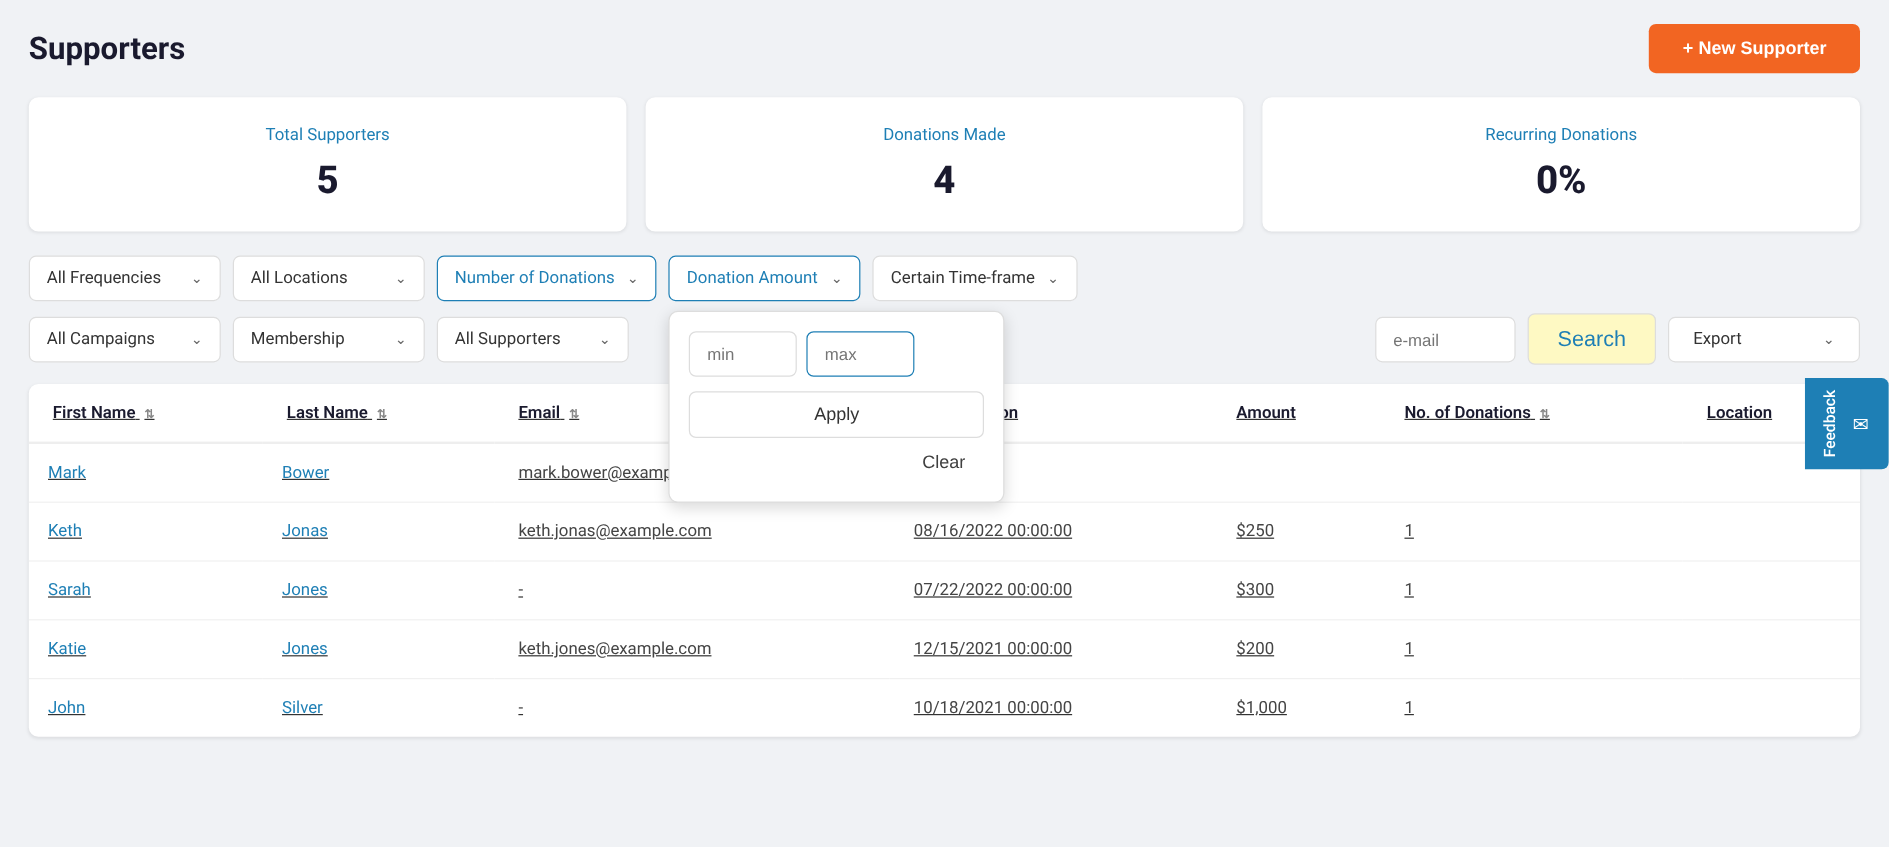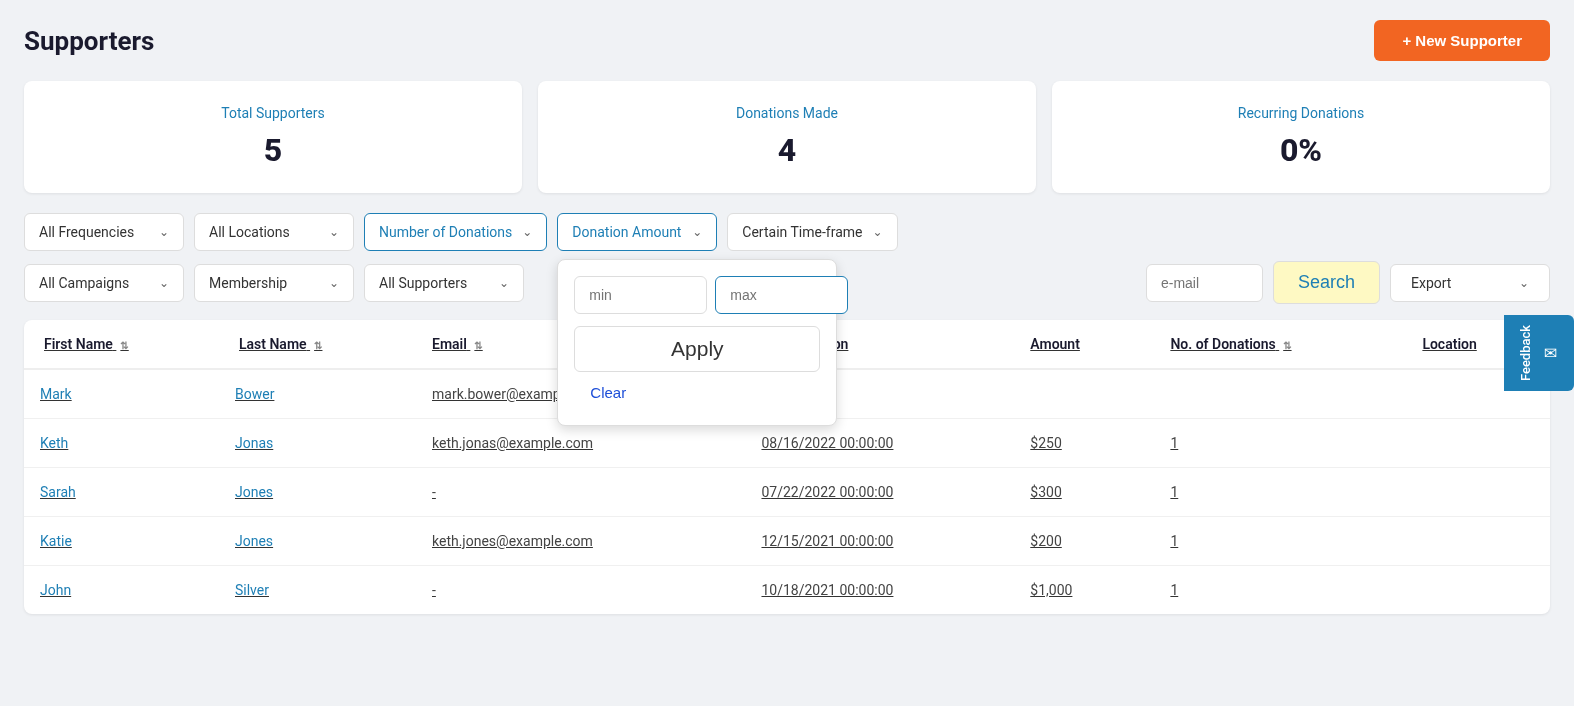--- a/index.html
+++ b/index.html
@@ -89,21 +89,21 @@
       color: #666;
       font-size: 12px;
     }
     .filter-input {
       background: white;
       border: 1px solid #ddd;
       border-radius: 6px;
       padding: 10px 14px;
       font-size: 14px;
       color: #999;
-      width: 133px;
+      width: 90px;
     }
     .filter-input.active {
       border-color: #1e7fb5;
       outline: none;
     }
     .filter-btn {
       background: white;
       border: 1px solid #ddd;
       border-radius: 6px;
       padding: 10px 20px;
@@ -139,34 +139,34 @@
     .dropdown-actions {
       display: flex;
       flex-direction: column;
       gap: 4px;
     }
     .apply-btn {
       background: white;
       border: 1px solid #ddd;
       border-radius: 6px;
       padding: 10px 16px;
-      font-size: 21px;
+      font-size: 15px;
       color: #333;
       cursor: pointer;
       text-align: center;
       width: 100%;
     }
     .clear-btn {
       background: white;
       border: none;
       padding: 8px 16px;
       font-size: 15px;
-      color: #1d4ed8;
-      cursor: pointer;
-      text-align: left;
+      color: #404040;
+      cursor: pointer;
+      text-align: right;
       width: 100%;
     }
     .table-container {
       background: white;
       border-radius: 8px;
       box-shadow: 0 1px 3px rgba(0,0,0,0.08);
       margin-top: 16px;
       overflow: hidden;
       text-decoration: underline;
     }

